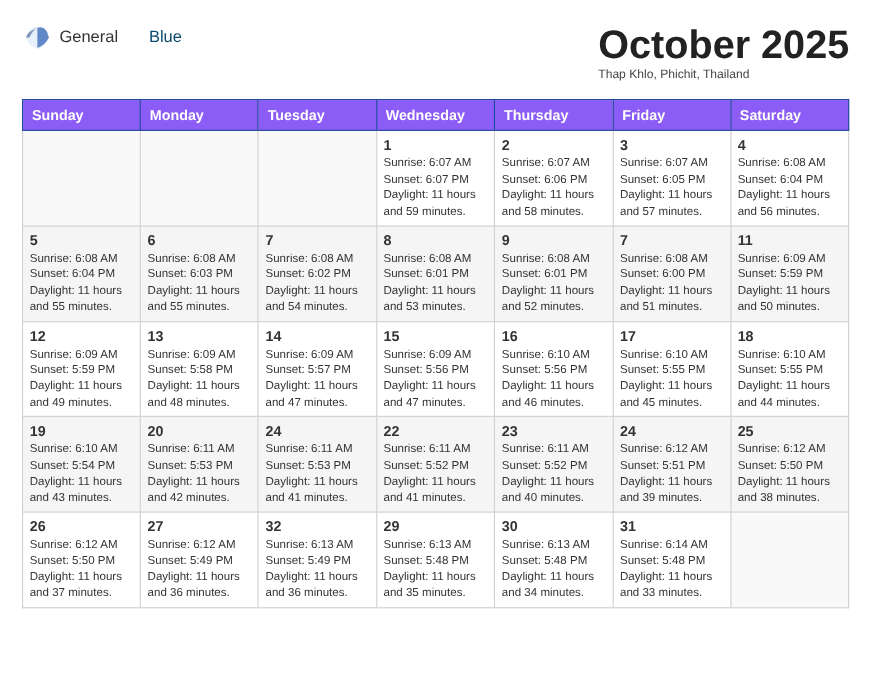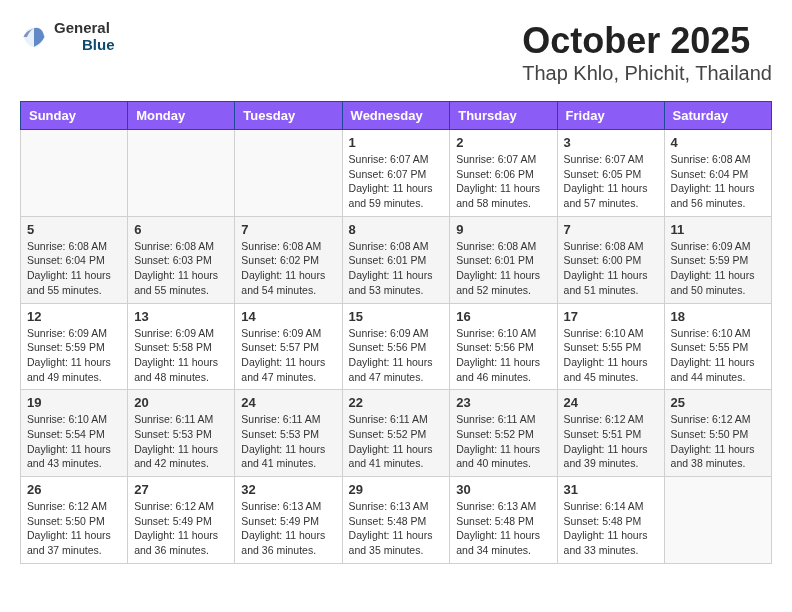--- a/index.html
+++ b/index.html
@@ -16,41 +16,41 @@
       align-items: flex-start;
       margin-bottom: 16px;
     }
     .logo {
       display: flex;
       align-items: center;
       gap: 6px;
     }
     .logo-text {
       display: flex;
-      flex-direction: column;
+      flex-direction: row;
       font-size: 15px;
-      font-weight: bold;
+      font-weight: normal;
       line-height: 1.1;
     }
     .logo-general { color: #333; }
     .logo-blue { color: #0c4a6e; margin-left: 28px; }
     .logo-icon {
       width: 28px;
       height: 28px;
     }
     .title-block {
       text-align: left;
     }
     .month-title {
       font-size: 36px;
       font-weight: bold;
       color: #222;
     }
     .location {
-      font-size: 20px;
+      font-size: 11px;
       color: #444;
     }
     .calendar {
       width: 100%;
       border-collapse: collapse;
       border: 1px solid #ccc;
     }
     .calendar th {
       background: #8b5cf6;
       color: #fff;

